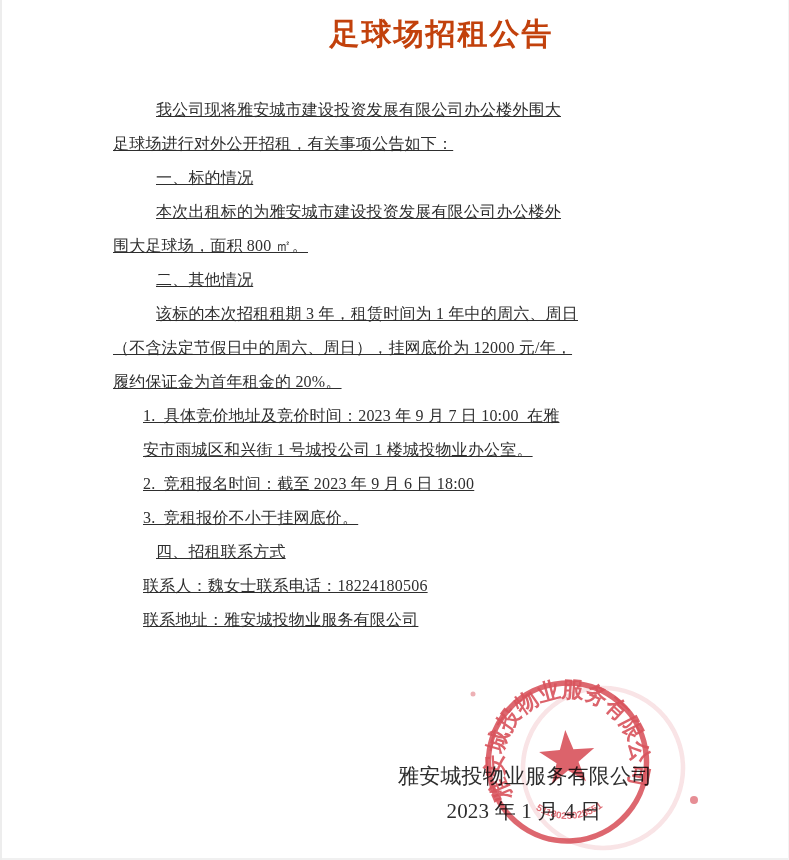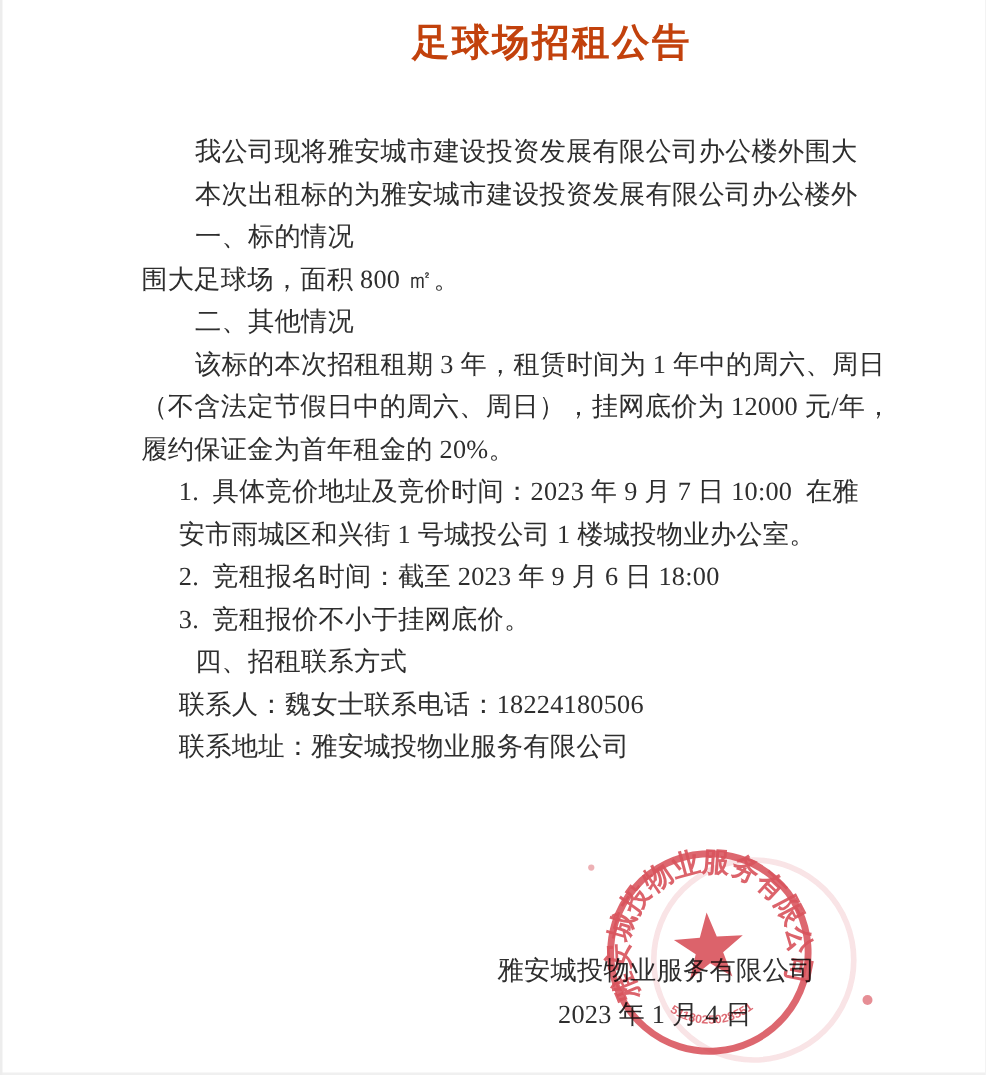--- a/index.html
+++ b/index.html
@@ -13,22 +13,23 @@
     box-shadow:inset 2px 0 0 #ededed, inset -1px 0 0 #f3f3f3, inset 0 -2px 0 #f0f0f0;
   }
   .doc-title{
     position:absolute;top:14px;left:0;width:100%;
     text-align:center;
     font-size:30px;font-weight:bold;letter-spacing:2px;color:#c2410c;
     white-space:pre;
     margin-left:47px;
   }
   .doc-body{
-    position:absolute;top:104px;left:113px;width:600px;
-    font-size:21px;
+    position:absolute;top:93px;left:113px;width:600px;
+    font-size:16px;
+    text-decoration:underline;
   }
   .line{
     height:34px;line-height:34px;
     white-space:pre;
     letter-spacing:0.2px;
   }
   .indent-para{padding-left:43px;}
   .indent-item{padding-left:30px;}
   .indent-flush{padding-left:0;}
   .signature{
@@ -45,22 +46,23 @@
 </style>
 </head>
 <body>
 
 <div class="page">
 
   <div class="doc-title">足球场招租公告</div>
 
   <div class="doc-body">
       <div class="line indent-para">我公司现将雅安城市建设投资发展有限公司办公楼外围大</div>
+      <div class="line indent-flush">足球场进行对外公开招租，有关事项公告如下：</div>
+      <div class="line indent-para">一、标的情况</div>
       <div class="line indent-para">本次出租标的为雅安城市建设投资发展有限公司办公楼外</div>
-      <div class="line indent-para">一、标的情况</div>
       <div class="line indent-flush">围大足球场，面积 800 ㎡。</div>
       <div class="line indent-para">二、其他情况</div>
       <div class="line indent-para">该标的本次招租租期 3 年，租赁时间为 1 年中的周六、周日</div>
       <div class="line indent-flush">（不含法定节假日中的周六、周日），挂网底价为 12000 元/年，</div>
       <div class="line indent-flush">履约保证金为首年租金的 20%。</div>
       <div class="line indent-item">1.  具体竞价地址及竞价时间：2023 年 9 月 7 日 10:00  在雅</div>
       <div class="line indent-item">安市雨城区和兴街 1 号城投公司 1 楼城投物业办公室。</div>
       <div class="line indent-item">2.  竞租报名时间：截至 2023 年 9 月 6 日 18:00</div>
       <div class="line indent-item">3.  竞租报价不小于挂网底价。</div>
       <div class="line indent-para">四、招租联系方式</div>

